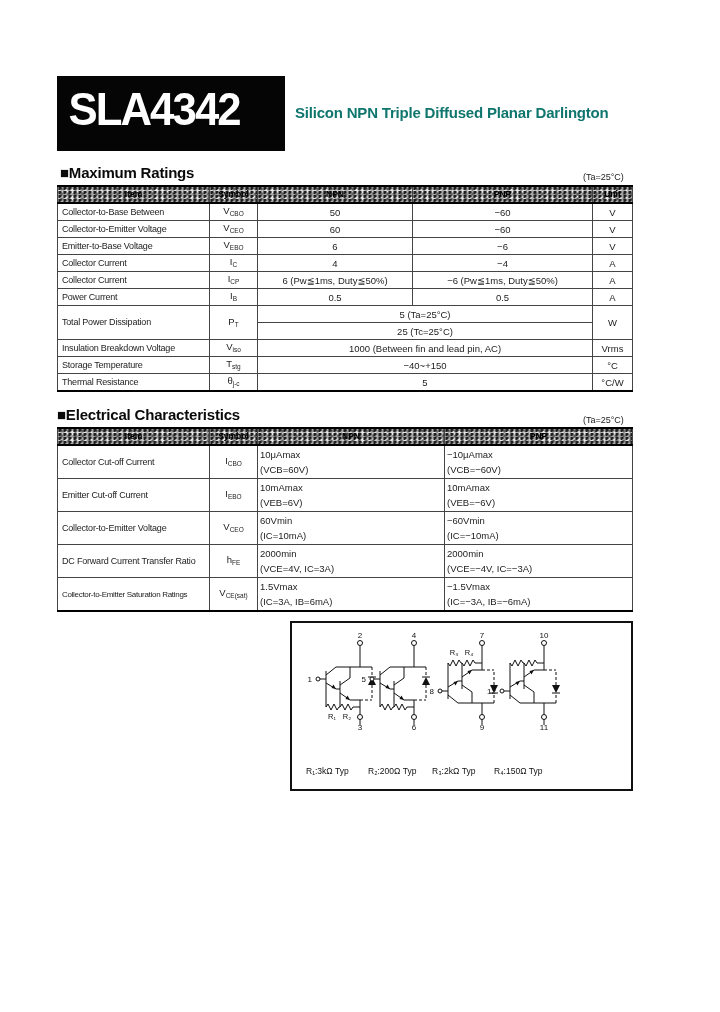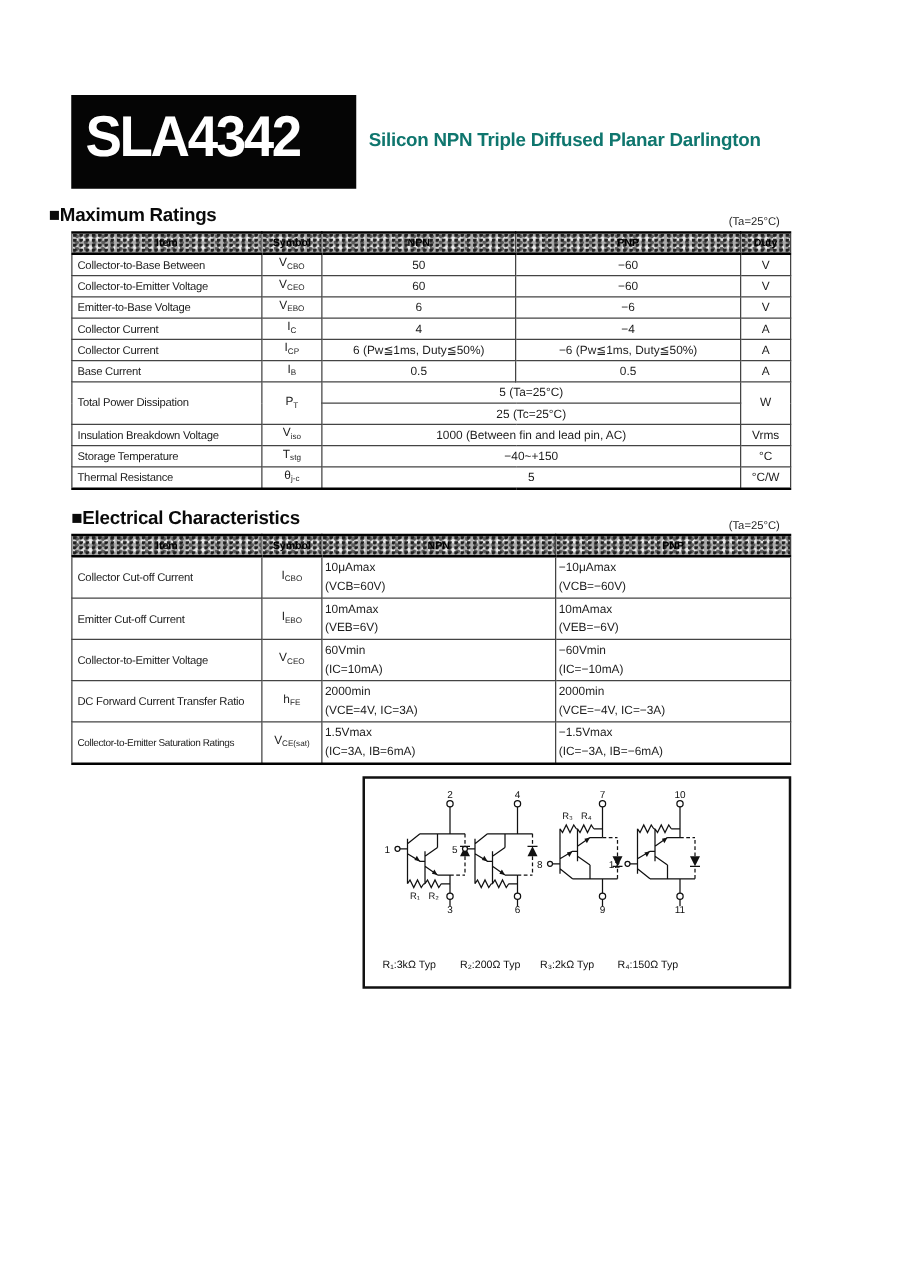--- a/index.html
+++ b/index.html
@@ -48,38 +48,38 @@
 
 <div class="page">
 
   <div class="partbox">
     <span>SLA4342</span>
   </div>
   <div class="titles">
     <div>Silicon NPN Triple Diffused Planar Darlington</div>
   </div>
 
-  <div class="sec" style="left:39px;top:164px;">■Maximum Ratings</div>
+  <div class="sec" style="left:60px;top:164px;">■Maximum Ratings</div>
   <div class="temp" style="left:583px;top:172px;">(Ta=25°C)</div>
 
   <table class="tbl" style="top:185px;">
     <colgroup>
         <col style="width:152px">
         <col style="width:48px">
         <col style="width:155px">
         <col style="width:180px">
         <col style="width:40px">
       </colgroup>
     <tbody>
         <tr class="th">
       <td>Item</td>
       <td>Symbol</td>
       <td>NPN</td>
       <td>PNP</td>
-      <td>Duty</td>
+      <td>Unit</td>
     </tr>
     <tr>
       <td class="item">Collector-to-Base Between</td>
       <td class="c"><span>V</span><sub>CBO</sub></td>
       <td class="c">50</td>
       <td class="c">−60</td>
       <td class="c">V</td>
     </tr>
     <tr>
       <td class="item">Collector-to-Emitter Voltage</td>
@@ -103,21 +103,21 @@
       <td class="c">A</td>
     </tr>
     <tr>
       <td class="item">Collector Current</td>
       <td class="c"><span>I</span><sub>CP</sub></td>
       <td class="c">6 (Pw≦1ms, Duty≦50%)</td>
       <td class="c">−6 (Pw≦1ms, Duty≦50%)</td>
       <td class="c">A</td>
     </tr>
     <tr>
-      <td class="item">Base Current</td>
+      <td class="item">Power Current</td>
       <td class="c"><span>I</span><sub>B</sub></td>
       <td class="c">0.5</td>
       <td class="c">0.5</td>
       <td class="c">A</td>
     </tr>
     <tr>
       <td class="item" rowspan="2">Total Power Dissipation</td>
       <td class="c" rowspan="2"><span>P</span><sub>T</sub></td>
       <td class="c" colspan="2">5 (Ta=25°C)</td>
       <td class="c" rowspan="2">W</td>

